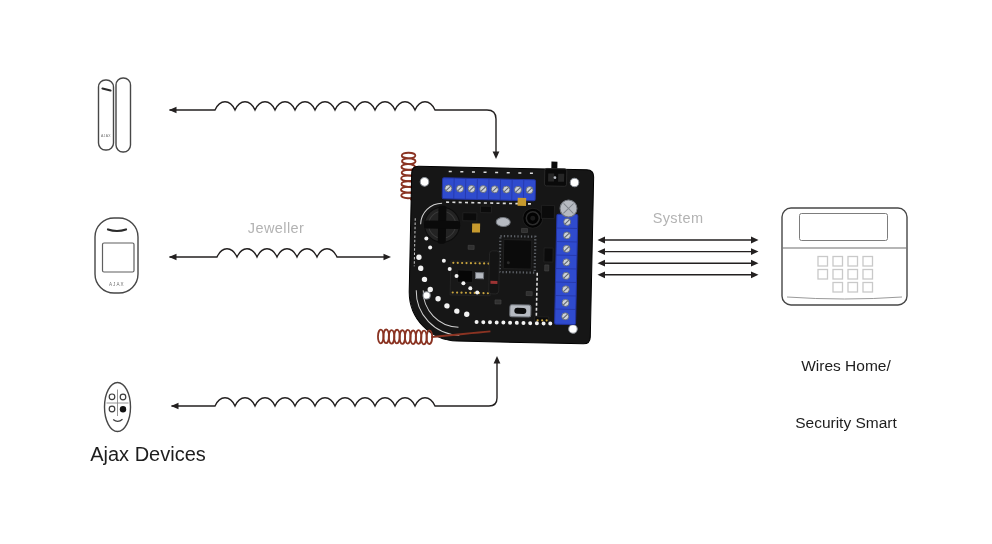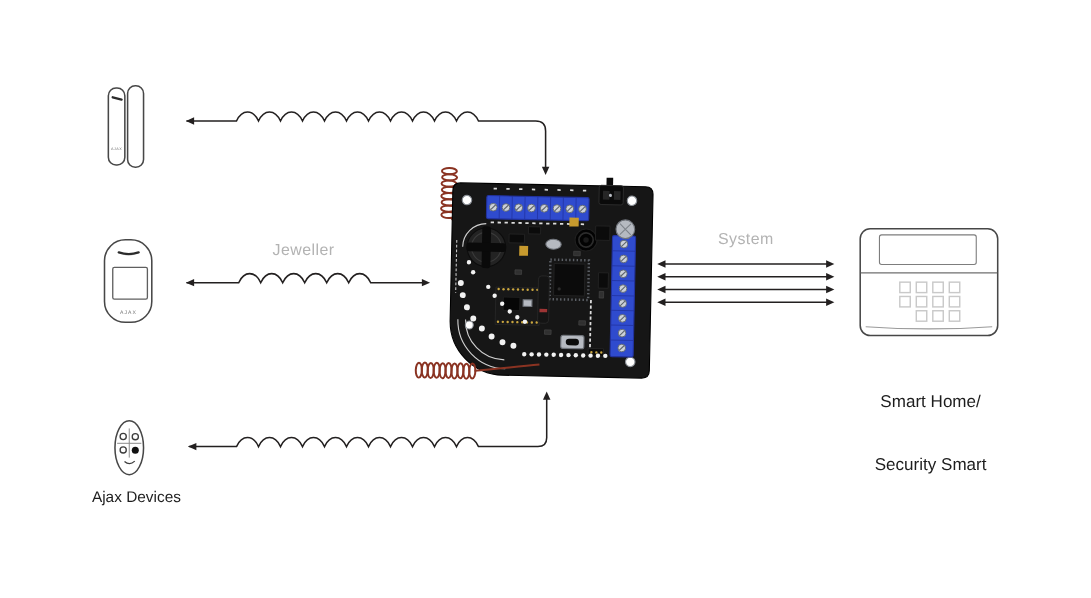--- a/index.html
+++ b/index.html
@@ -7,21 +7,21 @@
     width:992px;height:544px;position:relative;overflow:hidden;
     background:var(--background,#ffffff);
     font-family:"Liberation Sans",sans-serif;
   }
   .stage{position:absolute;inset:0;padding-left:44px;}
   svg.diagram{position:absolute;left:0;top:0;display:block;}
 
   
   .lbl{position:absolute;transform:translateX(-50%);white-space:pre;}
   .muted{color:var(--muted-label,#b3b3b3);font-size:14.5px;letter-spacing:.4px;}
-  .caption{color:var(--text,#1d1d1d);font-size:14px;}
+  .caption{color:var(--text,#1d1d1d);font-size:20px;margin-left:24px;}
   .caption-2line{color:var(--text,#1d1d1d);font-size:15.5px;line-height:19px;text-align:center;}
 
   
   .conn{stroke:var(--line,#232020);stroke-width:1.4;fill:none;stroke-linecap:round;}
   .arrow{fill:var(--line,#232020);stroke:none;}
 
   
   .dev{fill:#ffffff;stroke:var(--device-stroke,#474747);stroke-width:1.4;}
   .dev-detail{fill:none;stroke:var(--device-detail,#7d7d7d);stroke-width:1;}
   .dev-dark{stroke:#2b2b2b;stroke-width:2.2;fill:none;stroke-linecap:round;}
@@ -380,17 +380,17 @@
   </g>
 </svg>
 
 <div class="lbl muted" style="left:276px;top:220px">Jeweller</div>
 
 <div class="lbl muted" style="left:678px;top:210px">System</div>
 
 <div class="lbl caption" style="left:124px;top:443px">Ajax Devices</div>
 
 <div class="lbl caption-2line" style="left:846px;top:318px">
-  <div>Smart Home/</div>
+  <div>Wires Home/</div>
   <div>Security Smart</div>
 </div>
 
 </div>
 
 </body></html>

